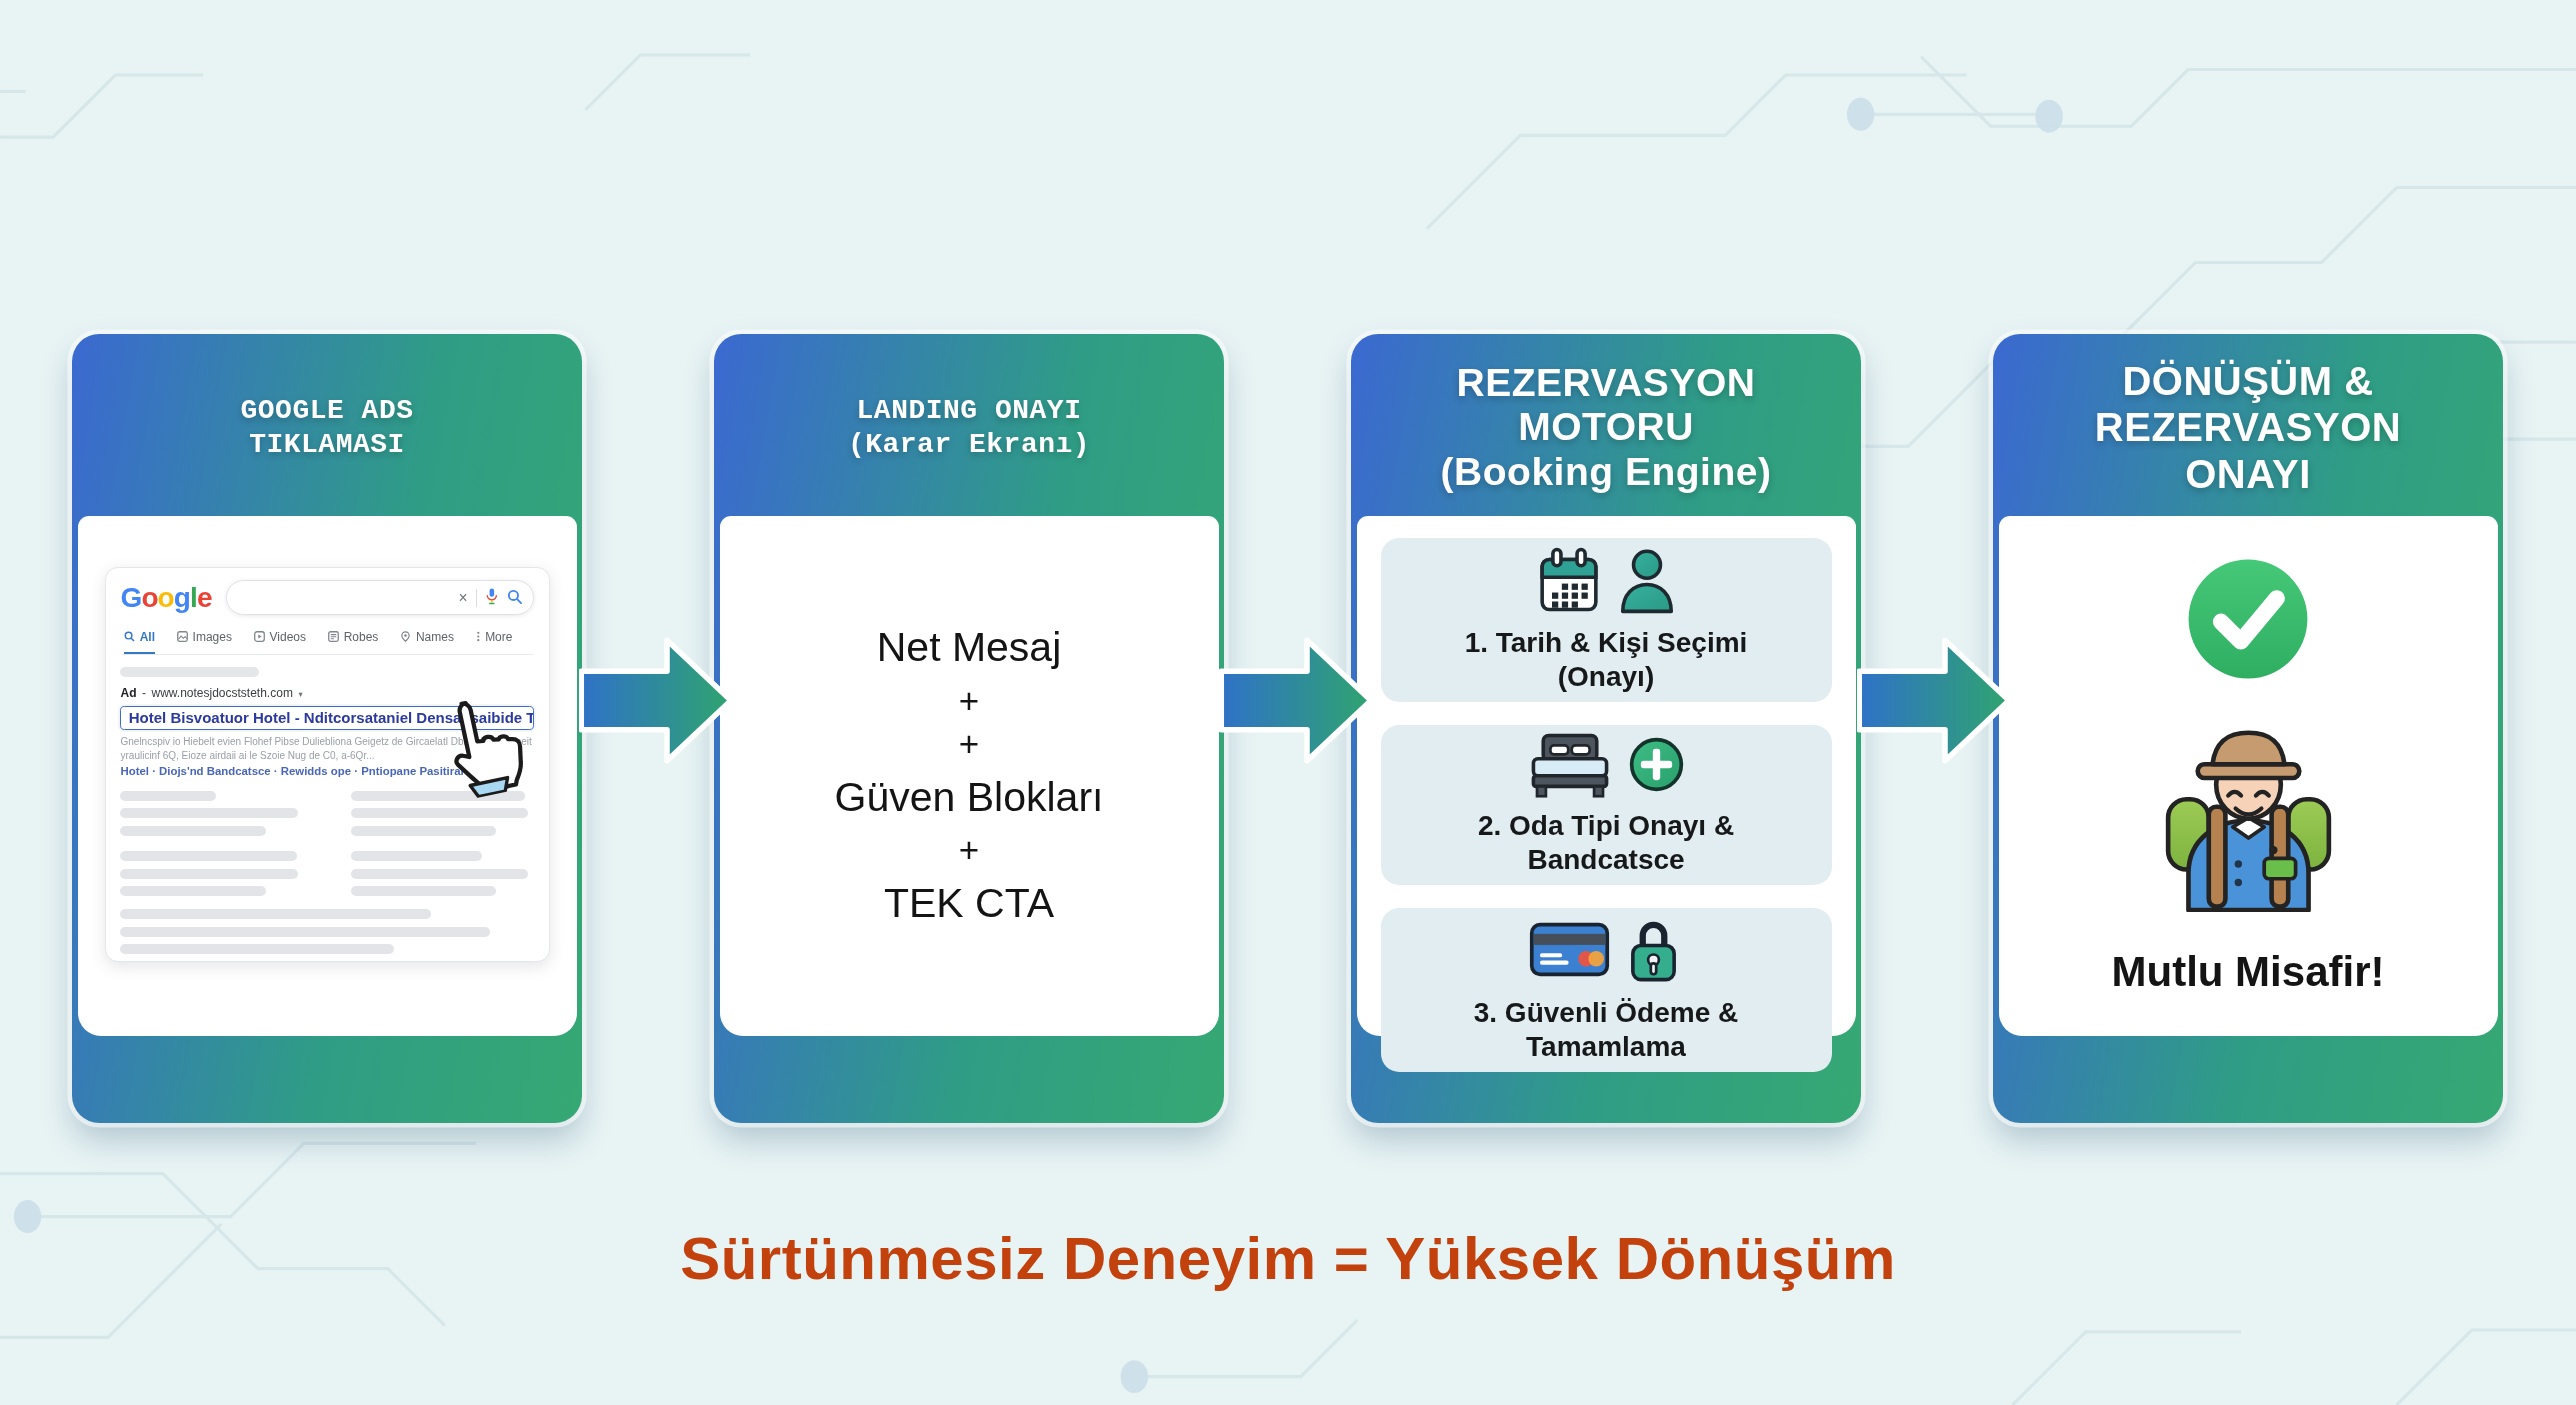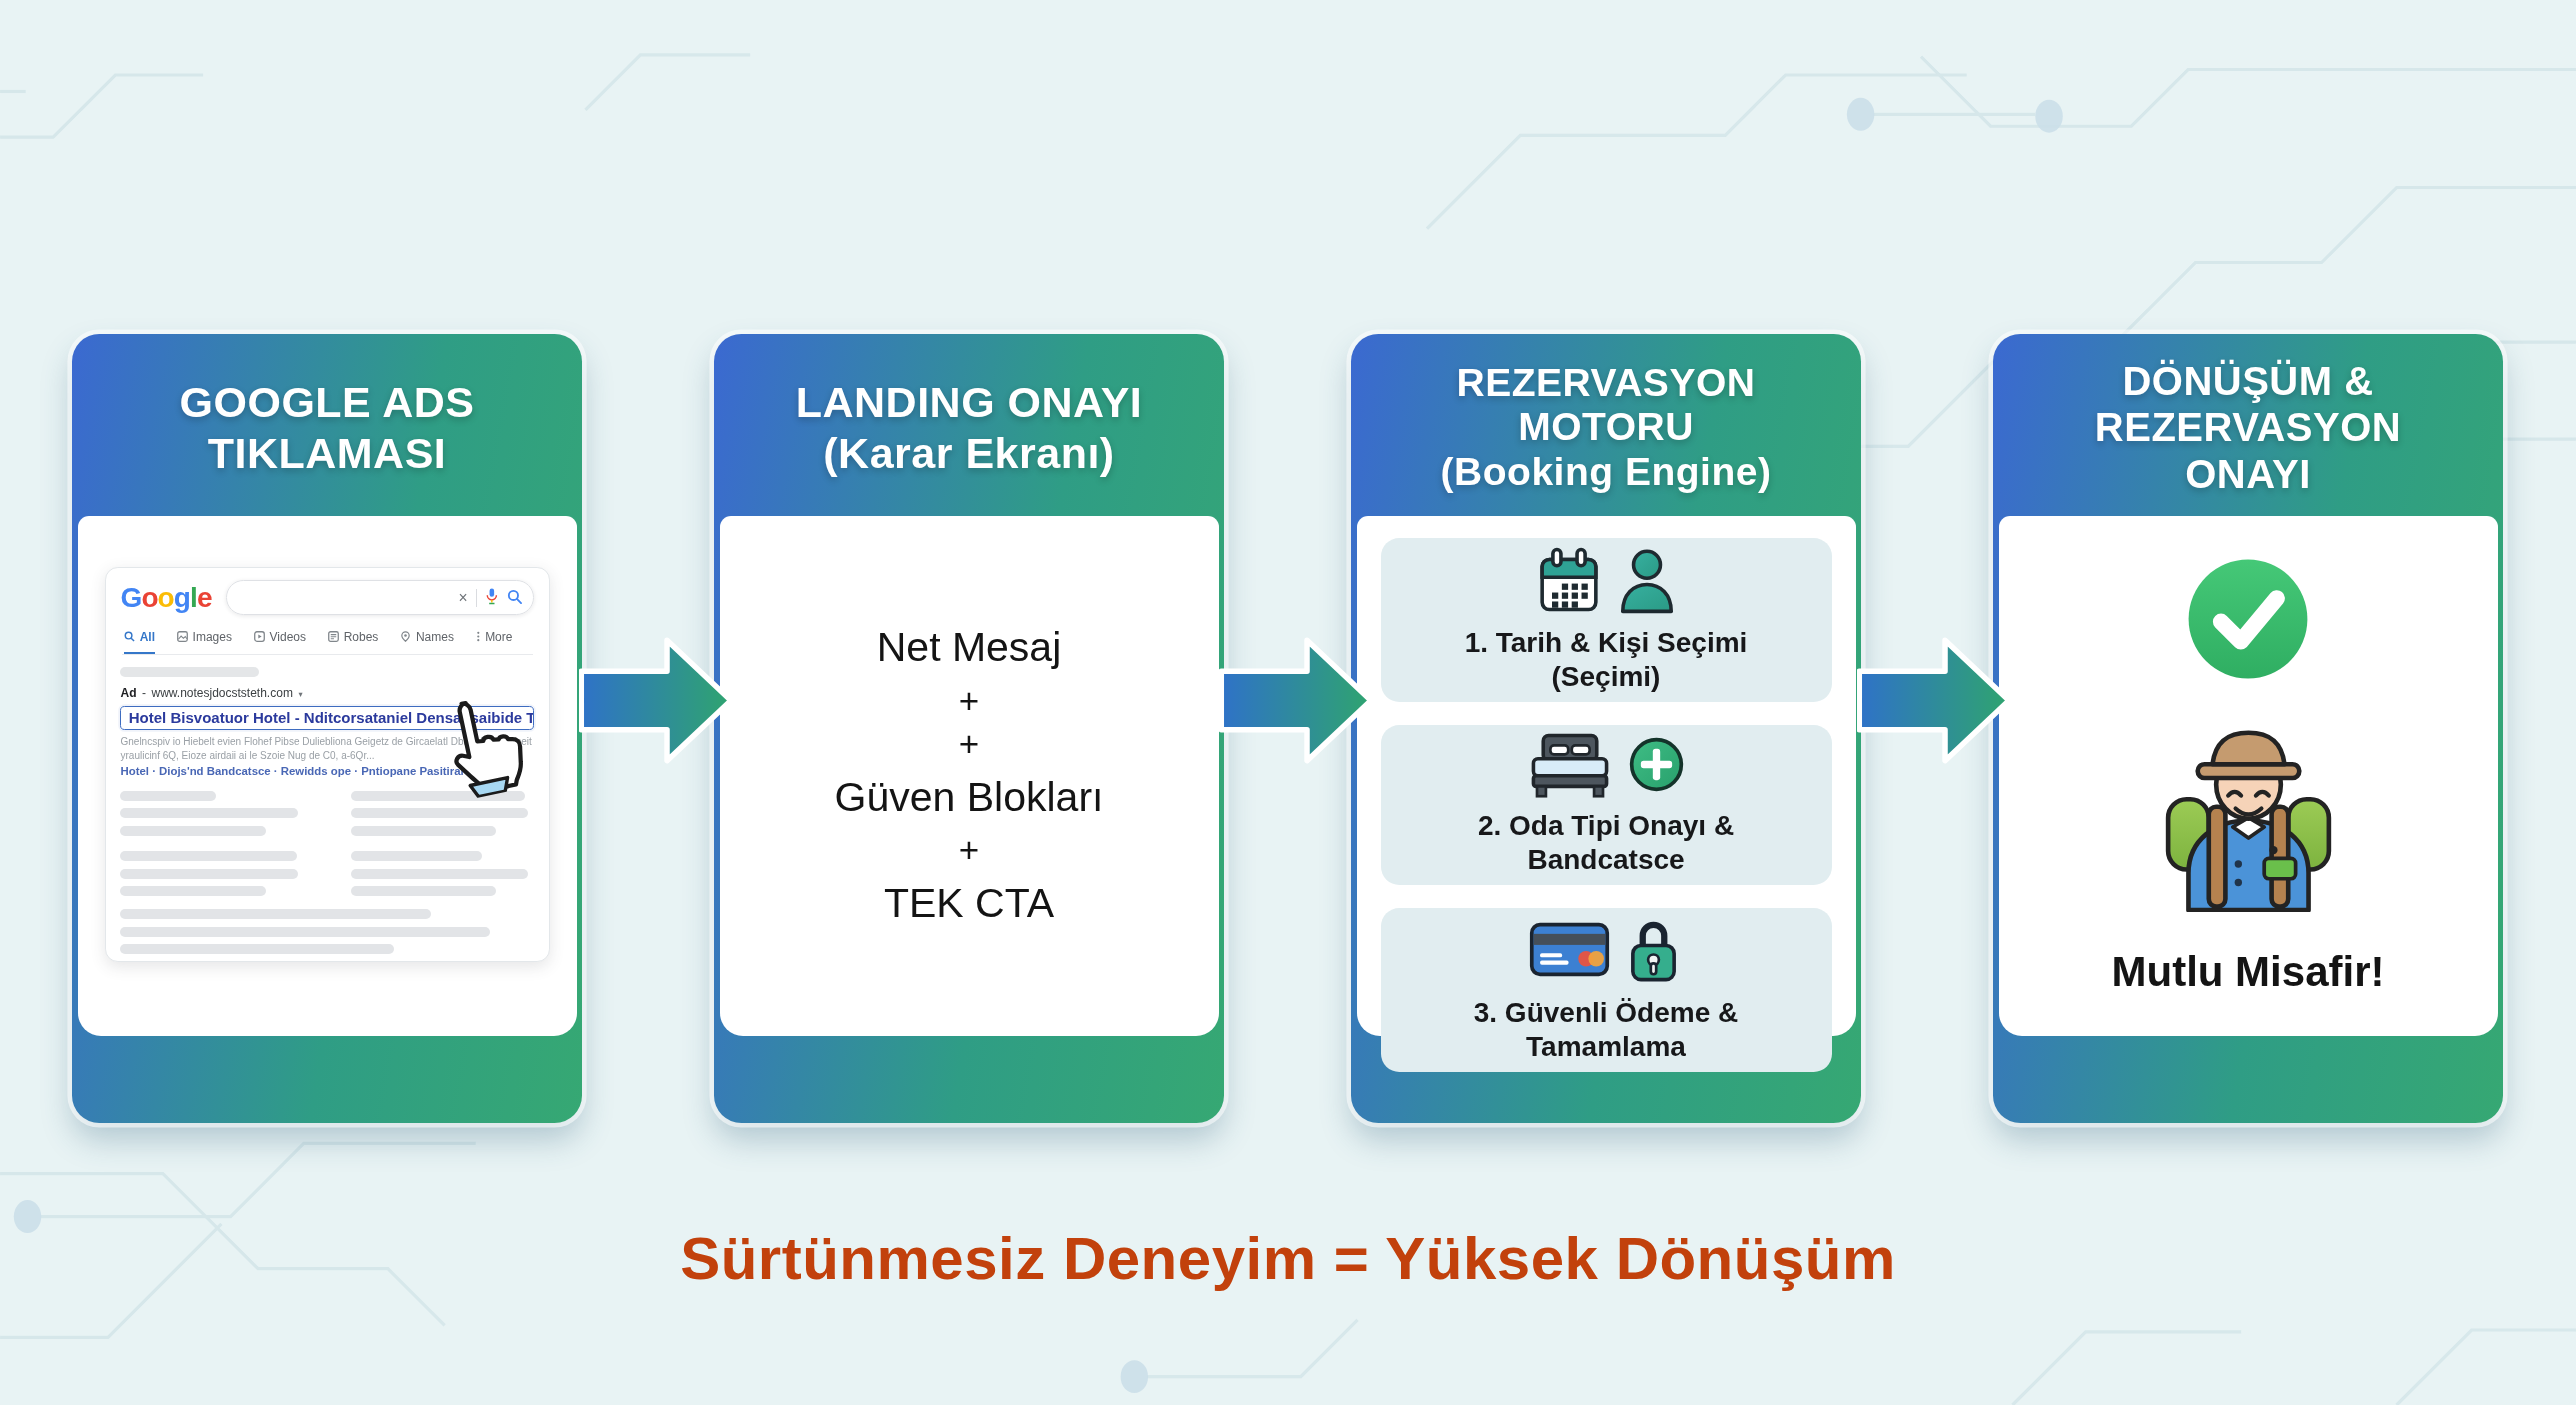--- a/index.html
+++ b/index.html
@@ -15,21 +15,21 @@
     border-radius:27.4px;padding:5.5px;box-sizing:border-box;
     background:linear-gradient(100deg,#3b69d1 0%,#2f9d85 58%,#36a873 100%);
     box-shadow:0 0 0 4.6px rgba(255,255,255,.55), 0 16.5px 31px rgba(40,90,120,.28);
   }
   .card1{left:72px}.card2{left:714px}.card3{left:1351px}.card4{left:1993px}
   .card-header{
     height:176px;display:flex;flex-direction:column;align-items:center;justify-content:center;
     color:#fff;font-weight:bold;text-align:center;line-height:1.18;
     text-shadow:0 2.7px 7.3px rgba(0,0,0,.22);letter-spacing:0.5px;
   }
-  .card1 .card-header,.card2 .card-header{font-size:43px;}
+  .card1 .card-header,.card2 .card-header{font-size:28px;font-family:Liberation Mono, monospace;}
   .card3 .card-header{font-size:39px;line-height:1.14;}
   .card4 .card-header{font-size:40px;line-height:1.16;}
   .card-body{
     background:#fff;height:520px;border-radius:11px 11px 23px 23px;position:relative;
     box-sizing:border-box;
   }
   
   .flow-arrow{position:absolute;top:633px;width:156px;height:135px;}
   .a1{left:579px}.a2{left:1219px}.a3{left:1857px}
   
@@ -314,21 +314,21 @@
           </span>
           <span>
             <svg width="60" height="70" viewBox="0 0 66 78">
               <circle cx="33" cy="22" r="15" fill="url(#tealGrad)" stroke="#1e2a30" stroke-width="4"></circle>
               <path d="M6,74 c0,-19 12,-30 27,-30 s27,11 27,30 z" fill="url(#tealGrad)" stroke="#1e2a30" stroke-width="4" stroke-linejoin="round"></path>
             </svg>
           </span>
         </div>
         <div class="be-label">
           <span style="display:block">1. Tarih &amp; Kişi Seçimi</span>
-          <span style="display:block">(Seçimi)</span>
+          <span style="display:block">(Onayı)</span>
         </div>
       </div>
       <div class="be-step">
         <div class="be-icons">
           <span>
             <svg width="86" height="66" viewBox="0 0 94 74">
               <rect x="17" y="4" width="60" height="28" rx="6" fill="#4d565e" stroke="#20262b" stroke-width="4"></rect>
               <rect x="25" y="15" width="20" height="10" rx="4" fill="#ffffff" stroke="#20262b" stroke-width="3"></rect>
               <rect x="49" y="15" width="20" height="10" rx="4" fill="#ffffff" stroke="#20262b" stroke-width="3"></rect>
               <rect x="6" y="30" width="82" height="19" rx="5" fill="#d8ecf8" stroke="#20262b" stroke-width="4"></rect>

